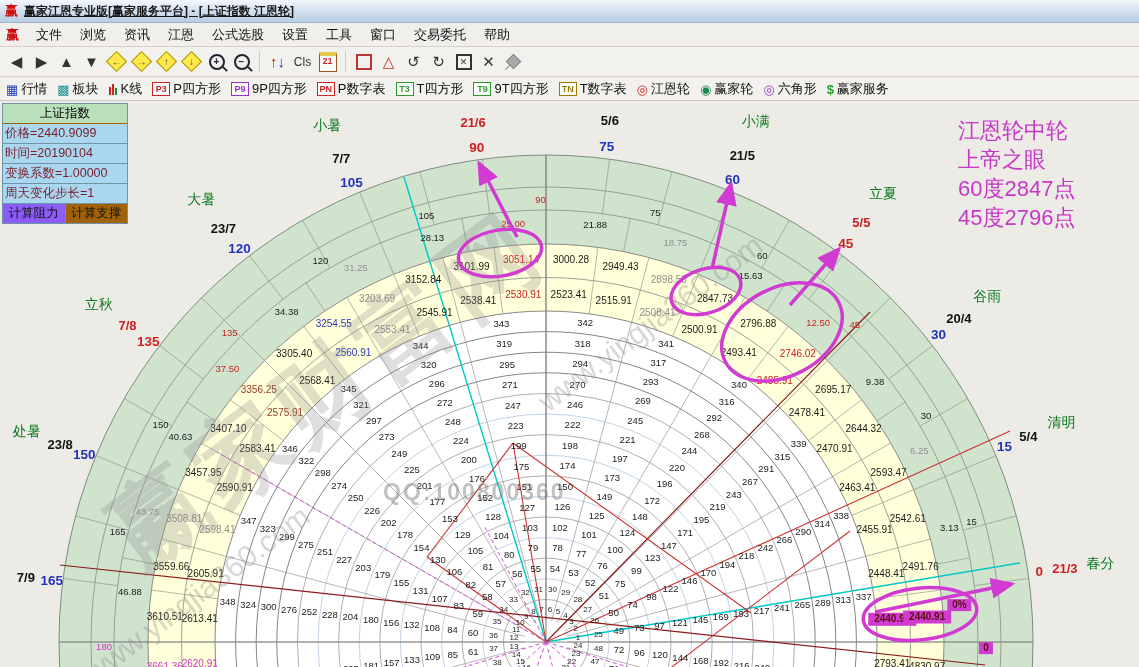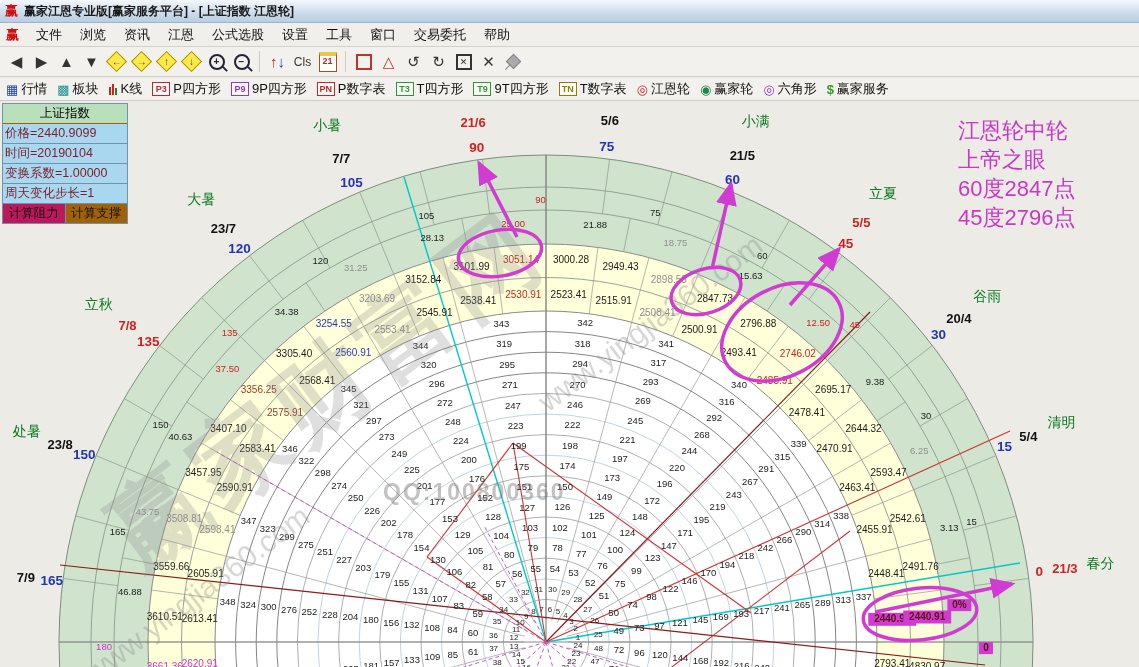--- a/index.html
+++ b/index.html
@@ -4,21 +4,21 @@
 <style>
   html,body{margin:0;padding:0;background:#777;}
   #app{position:relative;width:1139px;height:667px;overflow:hidden;
        font-family:"Liberation Sans","DejaVu Sans",sans-serif;background:#edebe6;
        -webkit-font-smoothing:antialiased;}
   
   #titlebar{position:absolute;left:0;top:0;width:100%;height:22px;
     background:linear-gradient(#f4f8fd,#cfdded 55%,#b9cde3);
     border-bottom:1px solid #9eb2c8;display:flex;align-items:center;font-size:12px;}
   #titlebar .logo{color:#cc1111;font-weight:bold;font-size:13px;margin:0 6px 0 5px;}
-  #titlebar .title{font-weight:bold;color:#1a1a1a;}
+  #titlebar .title{font-weight:bold;color:#1a1a1a;text-decoration:underline;}
   #titlebar .tb-btns{margin-left:auto;display:flex;margin-top:43px;}
   .tb-btn{height:17px;line-height:16px;padding:0 10px;margin-right:6px;font-size:12px;color:#1133bb;
     background:linear-gradient(#ffffff,#dfe6ef);border:1px solid #8899aa;border-radius:2px;white-space:nowrap;}
   .tb-btn.partial{width:18px;margin-right:-14px;overflow:hidden;padding:0 4px;}
   
   #menubar{position:absolute;left:0;top:23px;width:100%;height:23px;background:#f1efec;
     border-bottom:1px solid #d5d1c9;display:flex;align-items:center;font-size:13px;color:#111;}
   #menubar .logo{color:#cc1111;font-weight:bold;margin:0 8px 0 6px;font-size:13px;}
   .menu-item{padding:2px 9px;cursor:default;}
   
@@ -51,21 +51,21 @@
   .t2 .candles{display:inline-flex;align-items:flex-end;margin-right:3px;}
   .t2 .candles i{width:2px;margin-right:1px;background:#cc2222;display:inline-block;}
   .t2 .candles i:nth-child(3){background:#1a8a1a;}
   
   #panel{position:absolute;left:2px;top:103px;width:124px;border:1px solid #6f93a8;font-size:12.5px;z-index:5;}
   #panel .hd{background:#b9e0bb;text-align:center;height:19px;line-height:19px;color:#000000;border-bottom:1px solid #a16207;}
   #panel .row{background:#a9d7ef;height:19px;line-height:19px;padding-left:2px;color:#7a1f2b;
     border-bottom:1px solid #6f93a8;white-space:nowrap;overflow:hidden;}
   #panel .btns{display:flex;height:19px;}
   #panel .btns div{flex:1;text-align:center;line-height:19px;color:#111;}
-  #panel .btns div:first-child{background:#be185d;border-right:1px solid #6f93a8;}
+  #panel .btns div:first-child{background:#8b5cf6;border-right:1px solid #6f93a8;}
   #panel .btns div:last-child{background:#a16207;}
   
   #wheelwrap{position:absolute;left:0;top:101px;width:1139px;height:566px;background:#edebe6;}
   svg text{font-family:"Liberation Sans","DejaVu Sans",sans-serif;}
   
   #eyenote{position:absolute;left:958px;top:116px;font-size:22px;line-height:29px;color:#c837c8;z-index:6;}
 </style>
 </head>
 <body>
 

